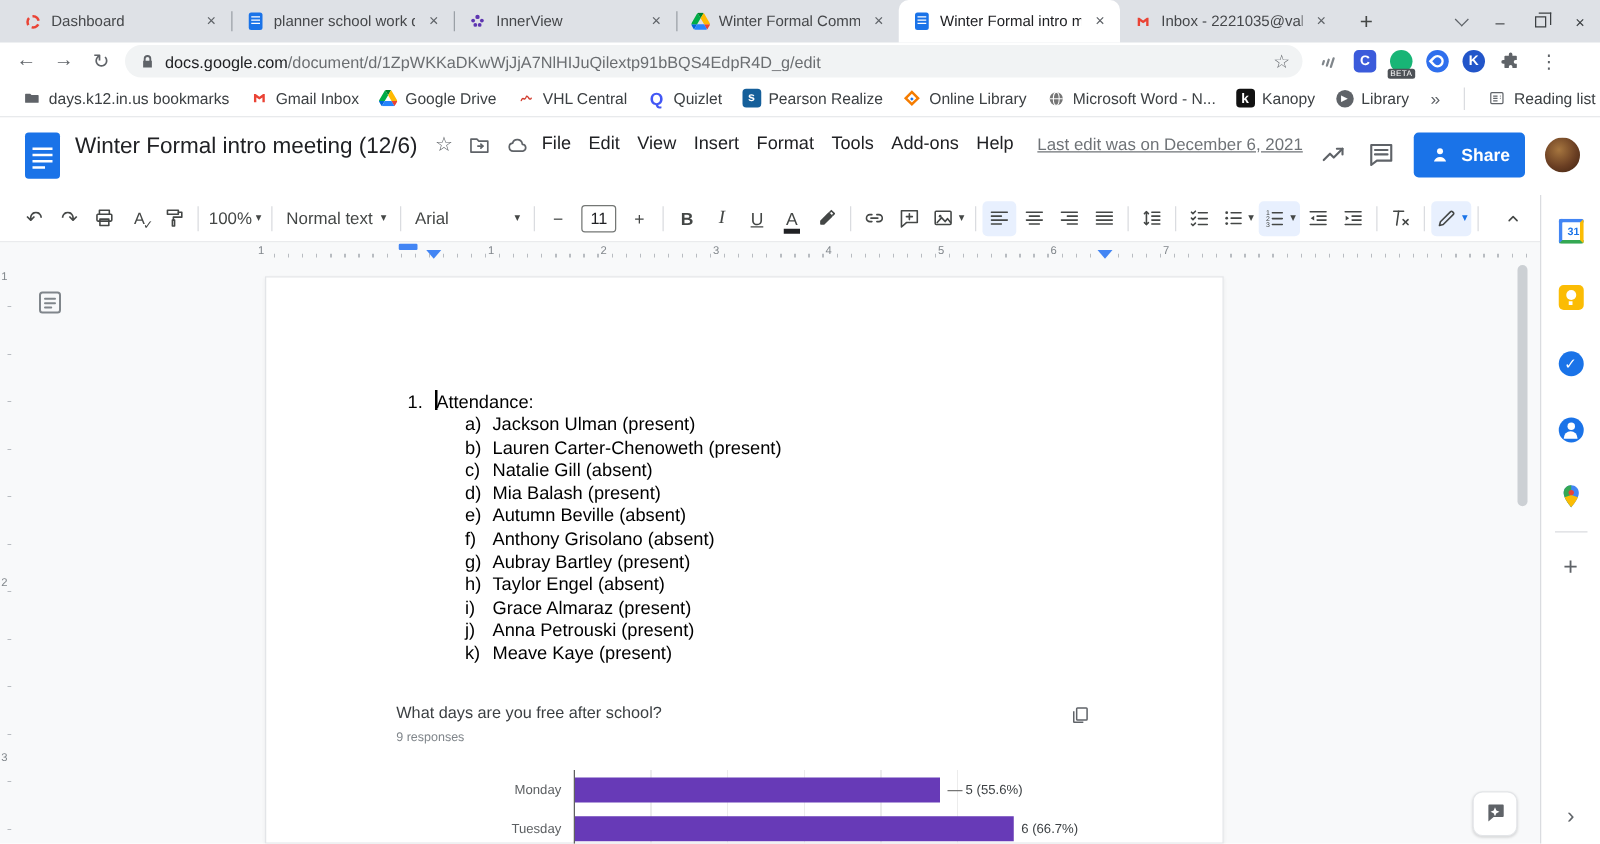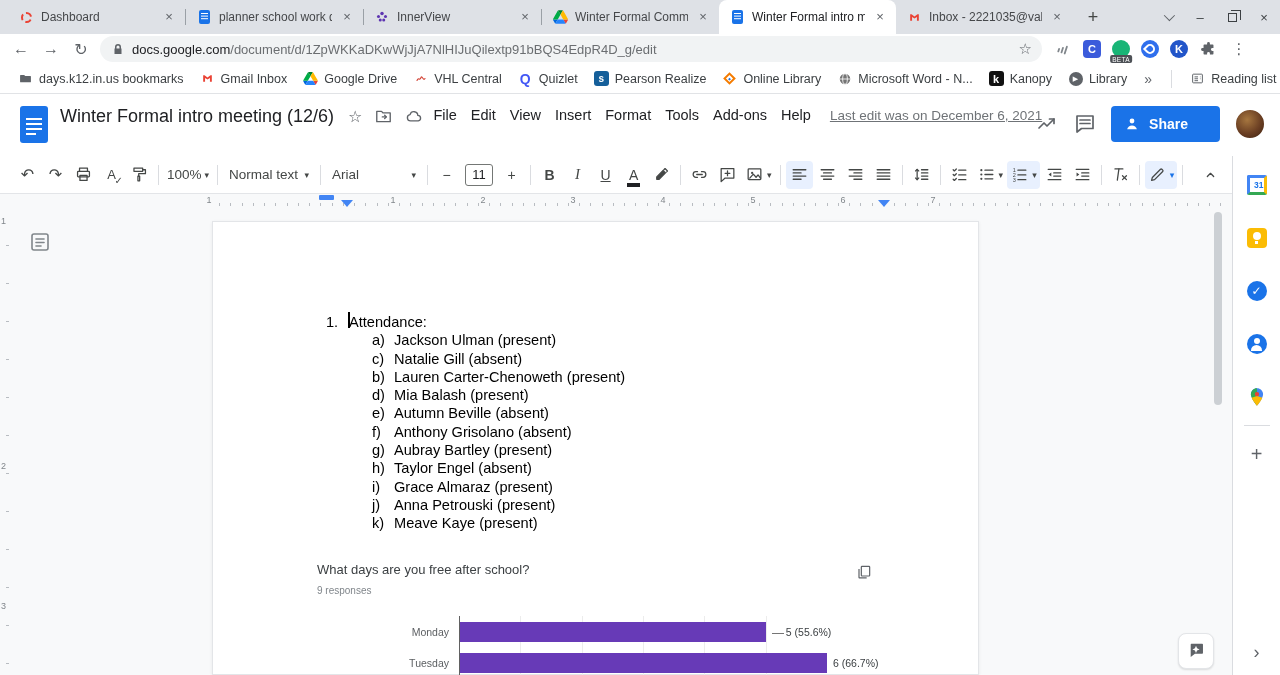--- a/index.html
+++ b/index.html
@@ -55,21 +55,21 @@
   .doclogo:after { content:""; position:absolute; left:6px; top:27px; width:10px; height:2.4px; background:#fff; }
   .headcol { display:flex; flex-direction:row; }
   .titlerow { display:flex; align-items:center; gap:14px; height:28px; }
   .doctitle { font-size:18px; color:#202124; }
   .titleicons { display:flex; align-items:center; gap:12px; color:#5f6368; }
   .menurow { display:flex; align-items:center; height:26px; margin-left:2px; }
   .menuitem { font-size:14.5px; color:#202124; padding:2px 7px; border-radius:4px; }
   .lastedit { font-size:13.5px; color:#6f7377; text-decoration:underline; margin-left:12px; white-space:nowrap; }
   .headright { position:absolute; right:14px; top:12px; display:flex; align-items:center; gap:14px; }
   .hico { width:24px; height:24px; stroke:#5f6368; fill:none; stroke-width:1.7; stroke-linecap:round; stroke-linejoin:round; }
-  .sharebtn { height:36px; background:#1a73e8; border-radius:4px; color:#fff; display:flex; align-items:center; gap:8px; padding:0 32px 0 12px; font-size:14px; font-weight:bold; }
+  .sharebtn { height:36px; background:#1a73e8; border-radius:4px; color:#fff; display:flex; align-items:center; gap:8px; padding:0 12px 0 12px; font-size:14px; font-weight:bold; }
   .avatar { width:32px; height:32px; border-radius:50%; background:radial-gradient(circle at 40% 35%, #a6763f 0%, #6b3f23 55%, #3c2010 100%); border:2px solid #fff; }
 
   
   .contentrow { display:flex; height:519px; }
   .leftcol { width:1232px; display:flex; flex-direction:column; }
   .toolbar { height:38px; background:#fff; border-bottom:1px solid #e3e5e8; display:flex; align-items:center; padding:0 8px 0 14px; gap:1px; }
   .tb { height:28px; min-width:27px; display:flex; align-items:center; justify-content:center; border-radius:4px; color:#444746; font-size:14px; gap:3px; padding:0 3px; flex:none; }
   .tb.active { background:#e8f0fe; }
   .tsep { width:1px; height:20px; background:#dadce0; margin:0 4px; flex:none; }
   .tico { width:19px; height:19px; stroke:#444746; fill:none; stroke-width:1.6; stroke-linecap:round; stroke-linejoin:round; flex:none; }
@@ -106,21 +106,21 @@
   .scrollbar { position:absolute; left:1214px; top:18px; width:8px; height:193px; background:#ccd0d4; border-radius:4px; }
   .explorebtn { position:absolute; left:1178px; top:439px; width:36px; height:36px; background:#fff; border:1px solid #e3e5e8; border-radius:8px; box-shadow:0 1px 2px rgba(0,0,0,.12); display:flex; align-items:center; justify-content:center; }
 
   
   .chartblock { position:absolute; left:0; top:0; right:0; }
   .ctitle { position:absolute; left:104px; top:340px; font-size:13px; color:#3c4043; }
   .csub { position:absolute; left:104px; top:363px; font-size:10px; color:#80868b; }
   .copyico { position:absolute; left:643px; top:342px; }
   .plot { position:absolute; left:246px; top:394px; width:368px; height:60px; border-left:1px solid #616161;
           background-image:repeating-linear-gradient(90deg, transparent 0, transparent 60.3px, #ececec 60.3px, #ececec 61.3px); }
-  .chart-row { position:absolute; left:0; right:0; height:20px; }
+  .chart-row { position:absolute; left:0; right:16px; height:20px; }
   .cbar { height:100%; }
   .cval { position:absolute; top:50%; transform:translateY(-50%); font-size:10.5px; color:#3c4043; white-space:nowrap; }
   .cval.connector:before { content:""; display:inline-block; width:12px; height:1px; background:#757575; vertical-align:middle; margin-right:2px; }
   .ccat { position:absolute; left:104px; width:132px; text-align:right; font-size:10.5px; color:#5c5f62; }
 
   
   .sidepanel { width:48px; border-left:1px solid #dadce0; background:#fff; position:relative; display:flex; flex-direction:column; align-items:center; padding-top:19px; gap:33px; }
   .spicon { width:20px; height:20px; flex:none; position:relative; }
   .sp-cal { background:#fff; border-top:3px solid #4285f4; border-left:3px solid #4285f4; border-right:3px solid #fbbc04; border-bottom:3px solid #34a853; border-radius:2px; color:#1a73e8; font-size:8.5px; font-weight:bold; text-align:right; line-height:14px; }
   .sp-keep { background:#fbbc04; border-radius:4px; }
@@ -642,22 +642,22 @@
             </svg>
         </div>
 
         <div class="page">
           <div class="caret"></div>
           <div class="doctext">
             <div class="dline" style="padding-left:113px;"><span class="num1">1.</span><span>Attendance:</span></div>
             <div>
 
             <div class="dline" style="padding-left:159px;"><span class="lett">a)</span><span>Jackson Ulman (present)</span></div>
+                <div class="dline" style="padding-left:159px;"><span class="lett">b)</span><span>Lauren Carter-Chenoweth (present)</span></div>
                 <div class="dline" style="padding-left:159px;"><span class="lett">c)</span><span>Natalie Gill (absent)</span></div>
-                <div class="dline" style="padding-left:159px;"><span class="lett">b)</span><span>Lauren Carter-Chenoweth (present)</span></div>
                 <div class="dline" style="padding-left:159px;"><span class="lett">d)</span><span>Mia Balash (present)</span></div>
                 <div class="dline" style="padding-left:159px;"><span class="lett">e)</span><span>Autumn Beville (absent)</span></div>
                 <div class="dline" style="padding-left:159px;"><span class="lett">f)</span><span>Anthony Grisolano (absent)</span></div>
                 <div class="dline" style="padding-left:159px;"><span class="lett">g)</span><span>Aubray Bartley (present)</span></div>
                 <div class="dline" style="padding-left:159px;"><span class="lett">h)</span><span>Taylor Engel (absent)</span></div>
                 <div class="dline" style="padding-left:159px;"><span class="lett">i)</span><span>Grace Almaraz (present)</span></div>
                 <div class="dline" style="padding-left:159px;"><span class="lett">j)</span><span>Anna Petrouski (present)</span></div>
                 <div class="dline" style="padding-left:159px;"><span class="lett">k)</span><span>Meave Kaye (present)</span></div>
               </div>
           </div>

